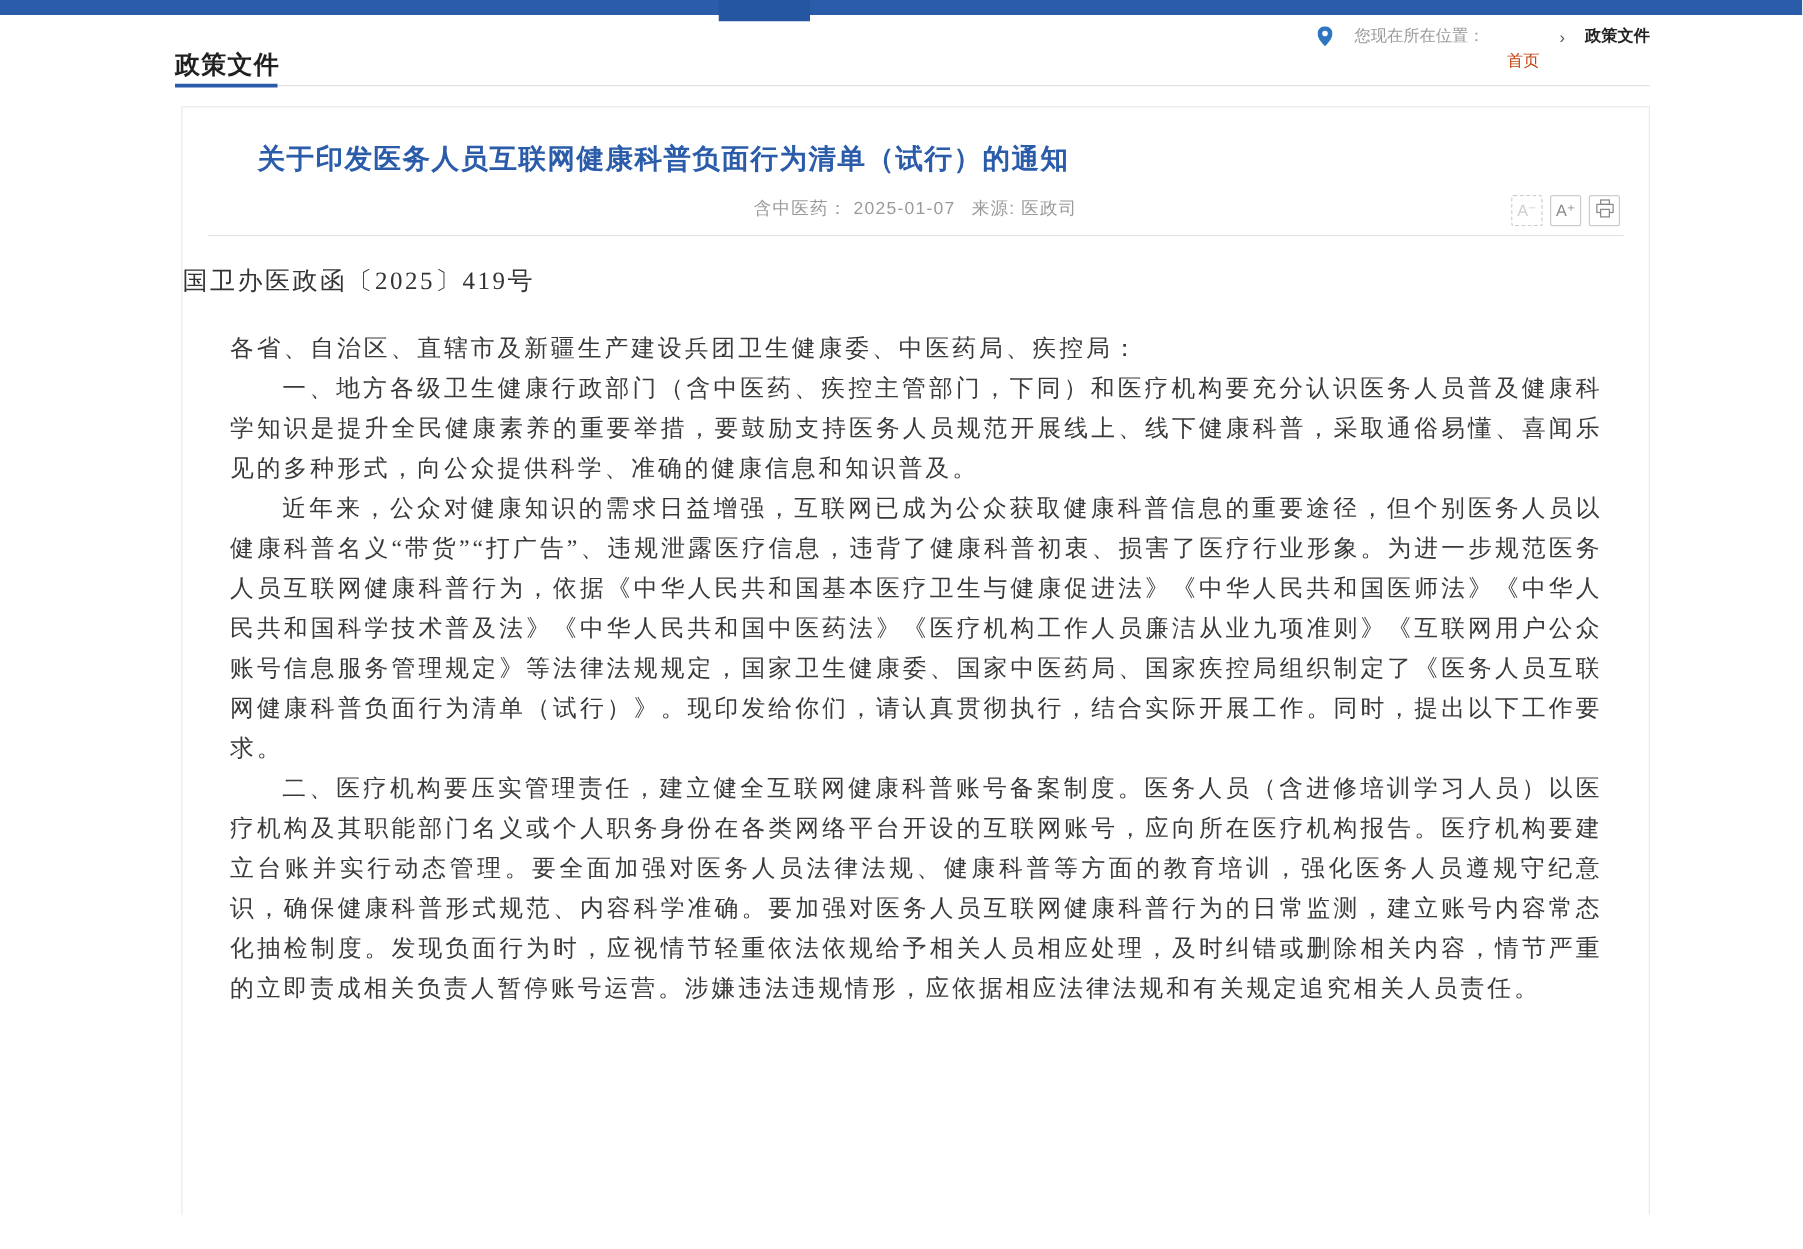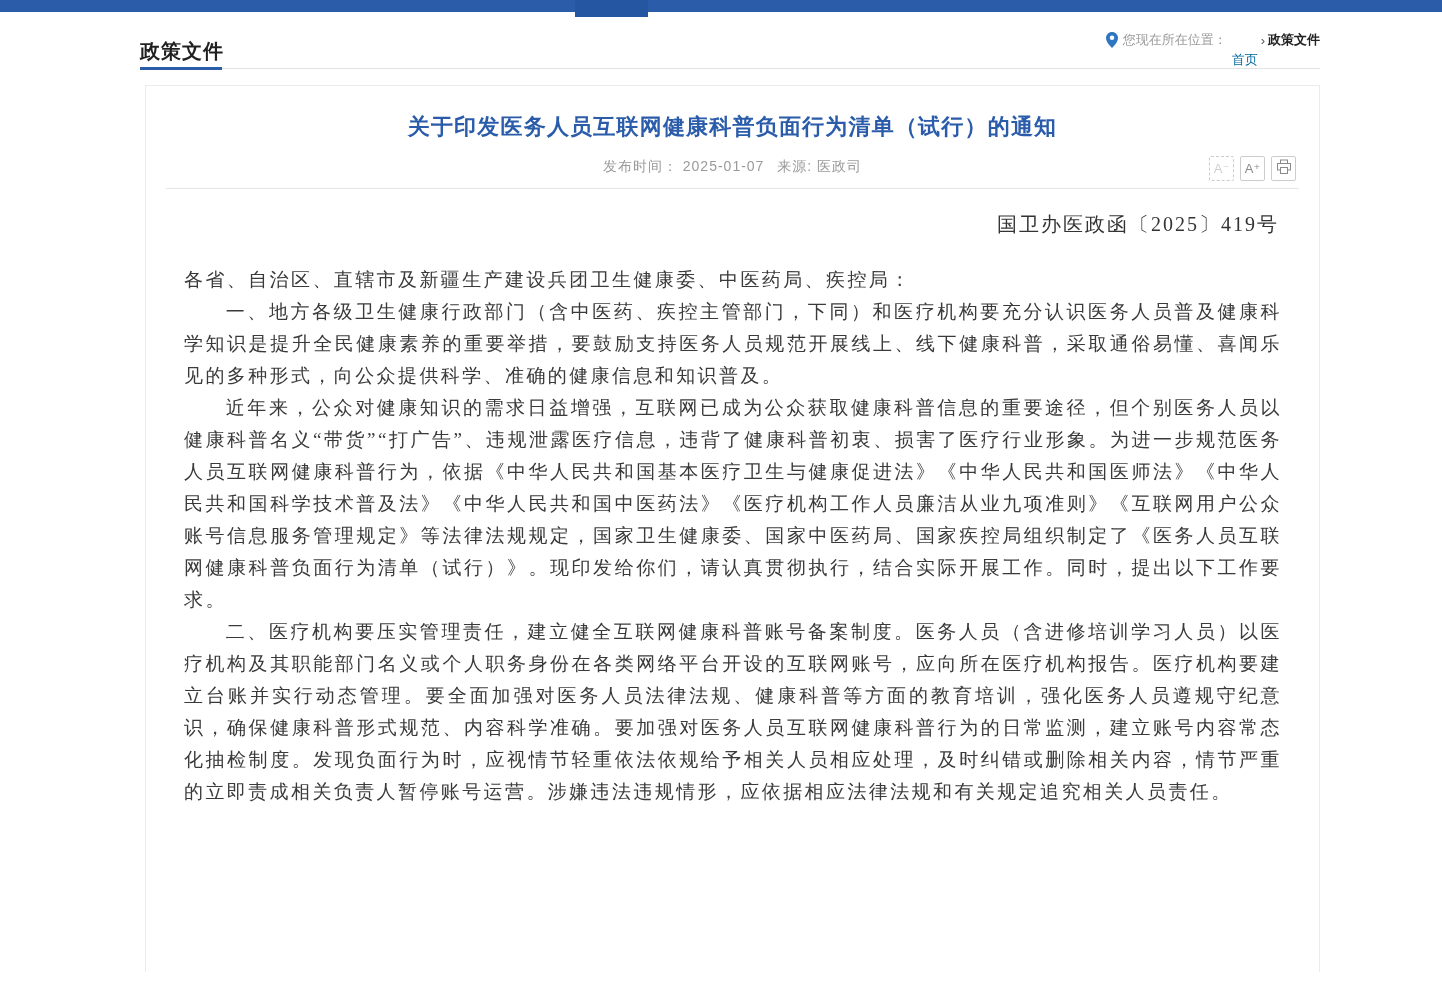--- a/index.html
+++ b/index.html
@@ -35,40 +35,39 @@
   .section-title {
     position: absolute; left: 0; top: 2px;
     font-size: 20px; font-weight: bold; color: #1f1f1f;
     letter-spacing: 1px;
   }
   .title-underline {
     position: absolute; left: 0; bottom: -1px;
     width: 82px; height: 3px; background: #2a5caa;
   }
   .breadcrumb {
-    position: absolute; right: 0; bottom: 0;
-    display: flex; align-items: center; gap: 5px;
+    position: absolute; right: 0; bottom: 11px;
+    display: flex; align-items: center; gap: 18px;
     font-size: 13px; color: #999999; white-space: nowrap;
   }
   .pin { display: inline-flex; align-items: center; }
   .bc-label { color: #9a9a9a; }
-  .bc-home { color: #0369a1; text-decoration: none; cursor: pointer; margin-top: 40px; }
+  .bc-home { color: #c2410c; text-decoration: none; cursor: pointer; margin-top: 40px; }
   .bc-sep { color: #555555; margin: 0 -2px; }
   .bc-current { color: #222222; font-weight: bold; }
 
   
   .panel {
     position: absolute; left: 145px; top: 85px;
     width: 1175px; height: 930px;
     background: #ffffff;
     border: 1px solid #ebebeb;
   }
   .article-title {
     margin: 26px 60px 0 60px;
-    text-align: center;
     color: #2a5caa;
     font-size: 22px;
     font-weight: bold;
     letter-spacing: 1.2px;
     line-height: 30px;
   }
   .article-meta {
     margin-top: 16px;
     text-align: center;
     font-size: 14px;
@@ -93,21 +92,20 @@
     cursor: pointer;
   }
   .tb-disabled { border-style: dashed; color: #cfcfcf; }
   .divider {
     margin: 12px 20px 0 20px;
     border-bottom: 1px solid #e6e6e6;
     height: 0;
   }
   .doc-number {
     margin: 22px 40px 0 0;
-    text-align: right;
     font-family: "Liberation Serif", "DejaVu Serif", serif;
     font-size: 20px;
     color: #333333;
     letter-spacing: 2px;
   }
   .article-body {
     margin: 26px 37px 12px 38px;
     font-family: "Liberation Serif", "DejaVu Serif", serif;
     font-size: 19px;
     line-height: 32px;
@@ -143,21 +141,21 @@
       <span class="bc-sep">›</span>
       <span class="bc-current">政策文件</span>
     </div>
   </div>
 
   <div class="panel">
 
     <h1 class="article-title">关于印发医务人员互联网健康科普负面行为清单（试行）的通知</h1>
 
     <div class="article-meta">
-      <span>发布时间：</span>
+      <span>含中医药：</span>
       <span>2025-01-07</span>
       <span class="meta-src">来源:</span>
       <span>医政司</span>
     </div>
 
     <div class="toolbar">
       <button class="tb-btn tb-disabled">A⁻</button>
       <button class="tb-btn">A⁺</button>
       <button class="tb-btn">
         <span class="pr-icon">

